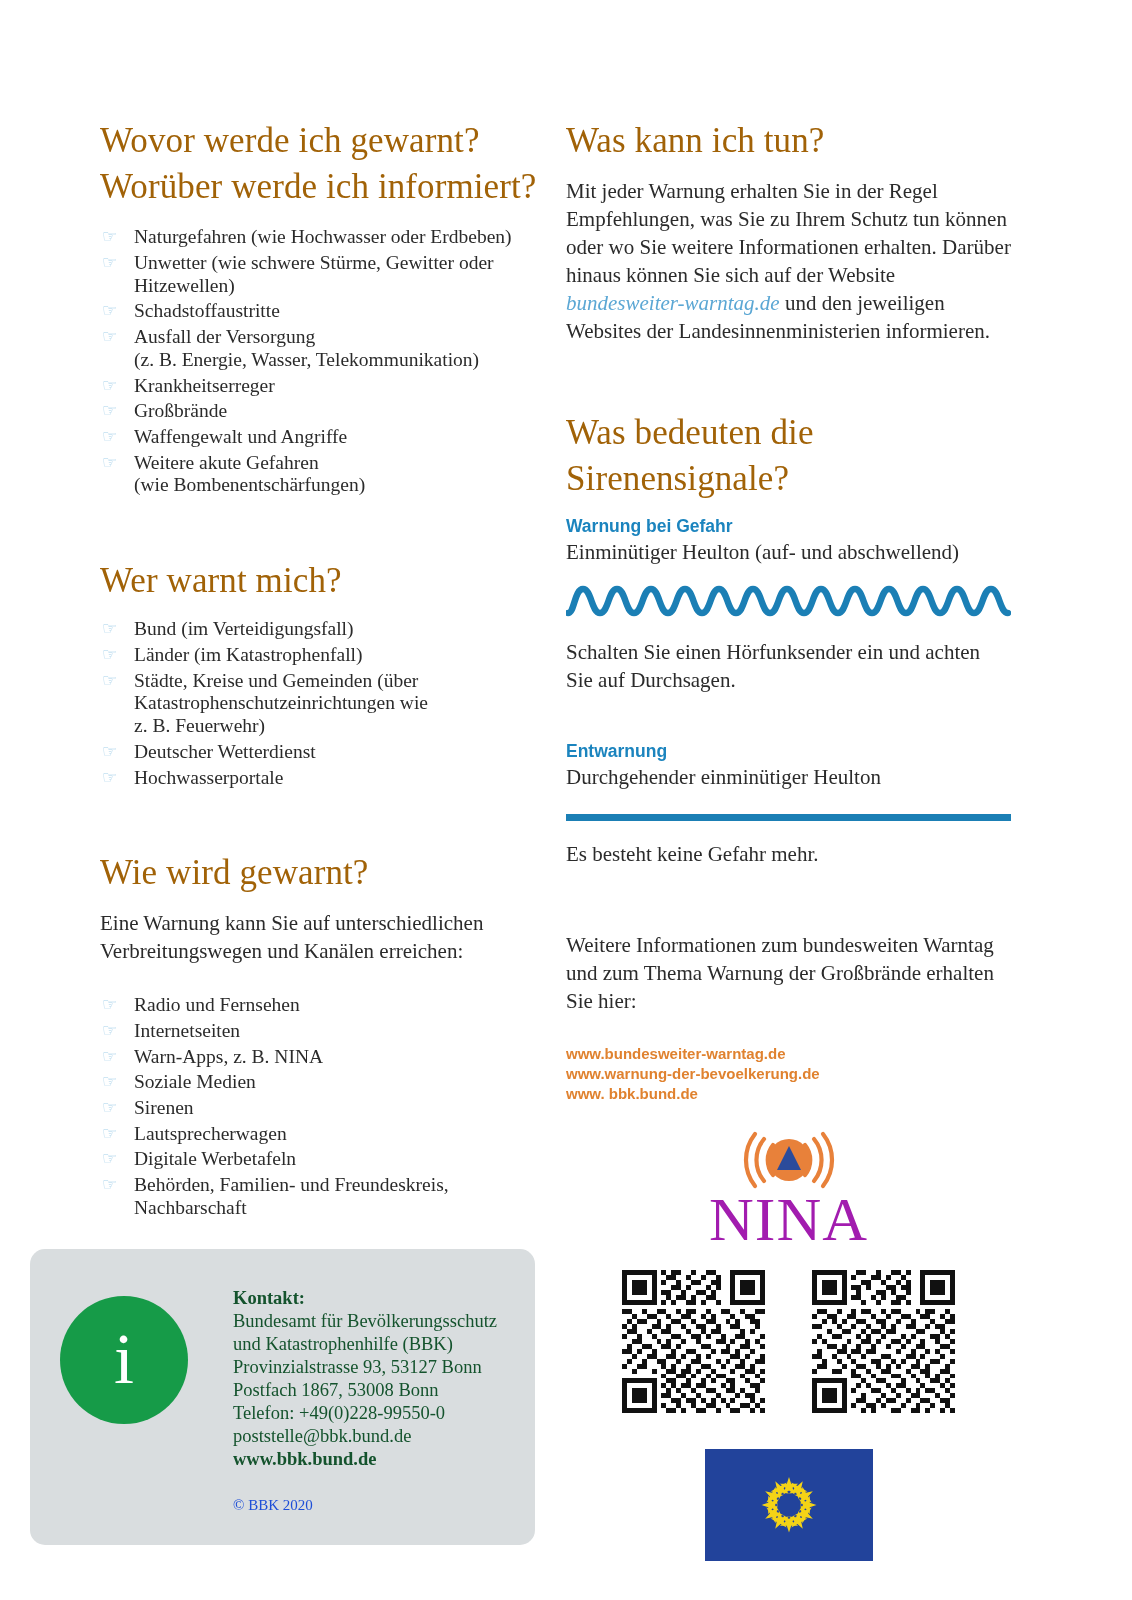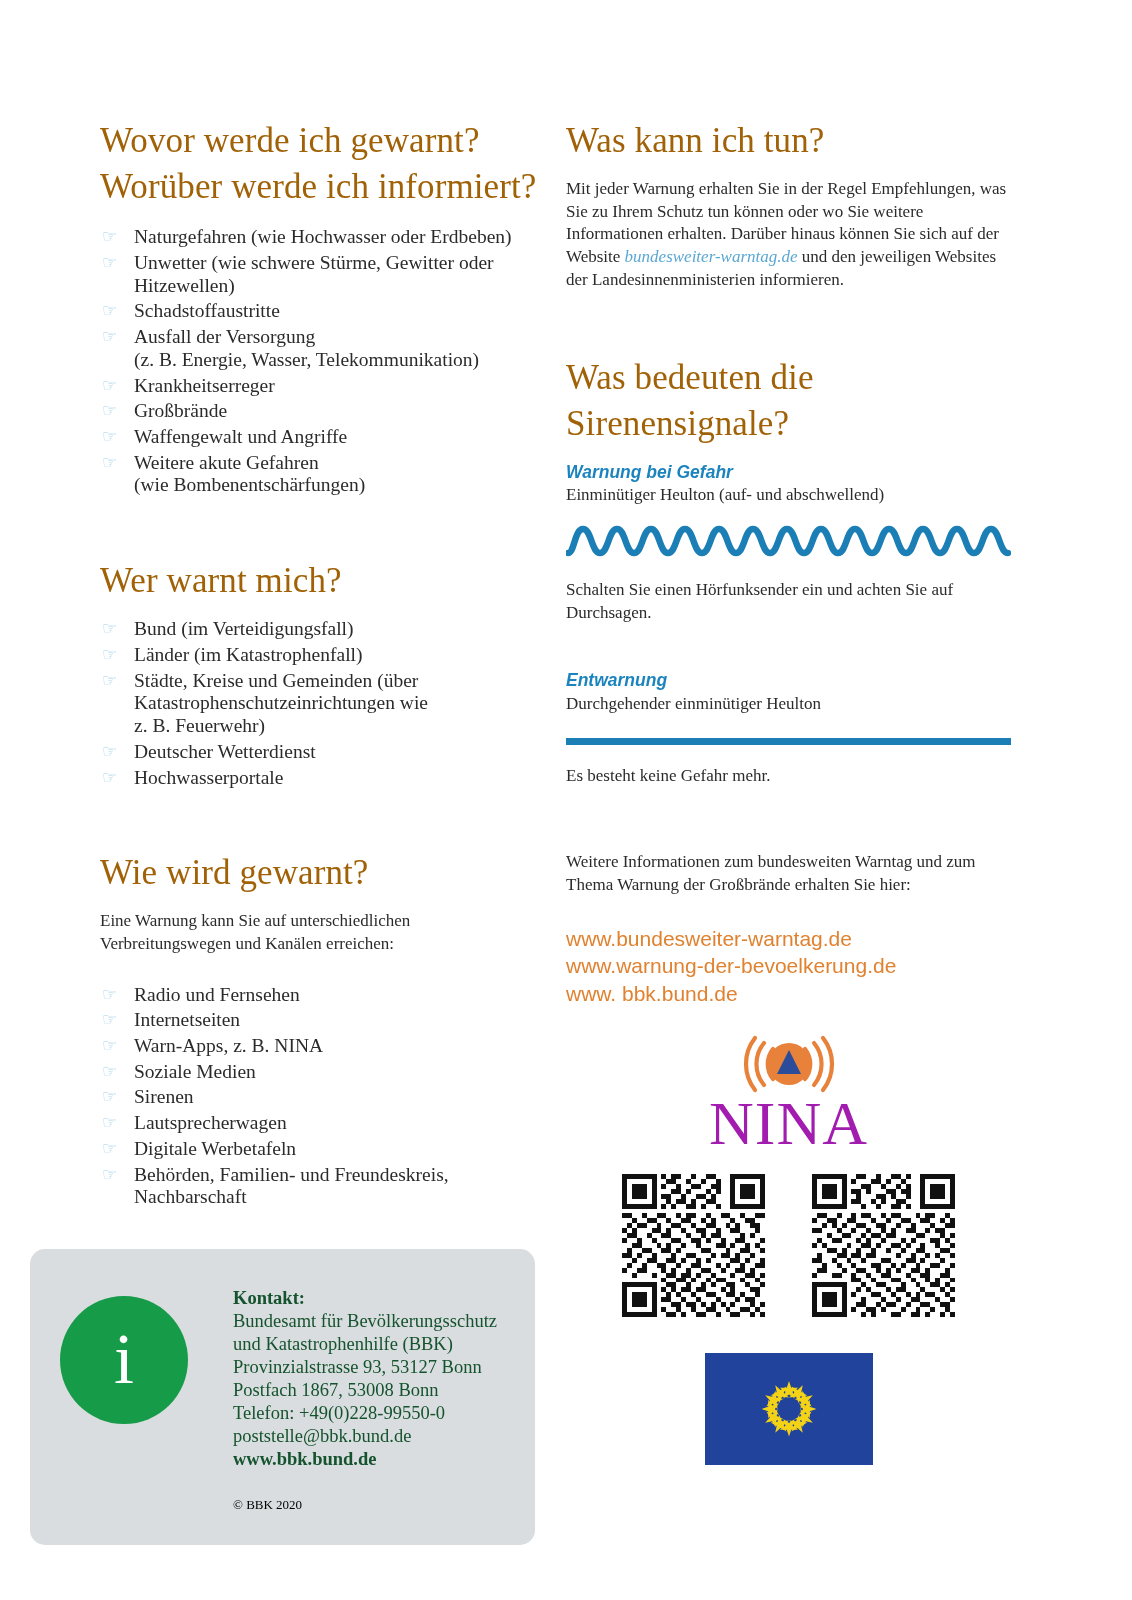--- a/index.html
+++ b/index.html
@@ -32,21 +32,21 @@
     color: #a16207;
     font-weight: normal;
     font-size: 35px;
     line-height: 1.32;
     margin: 0 0 16px 0;
     letter-spacing: 0.1px;
   }
   h1.head.tight { margin-bottom: 14px; }
 
   .para {
-    font-size: 17px;
+    font-size: 21px;
     line-height: 1.33;
     margin: 0 0 6px 0;
     color: #2b2b2b;
   }
 
   ul.hand {
     list-style: none;
     margin: 0;
     padding: 0;
   }
@@ -79,36 +79,35 @@
     font-style: italic;
   }
 
   .sub-head {
     color: #1b84be;
     font-family: "Liberation Sans", "DejaVu Sans", sans-serif;
     font-weight: bold;
     font-size: 17.5px;
     line-height: 1.25;
     margin: 0 0 1px 0;
-    font-style: italic;
   }
 
   .wave-wrap { margin: 14px 0 14px 0; }
   .solidbar {
     height: 7px;
     background: #1b7fb5;
     width: 445px;
     margin: 22px 0 20px 0;
   }
 
   .urls {
     color: #e0822f;
     font-family: "Liberation Sans", "DejaVu Sans", sans-serif;
-    font-weight: normal;
-    font-size: 21px;
+    font-weight: bold;
+    font-size: 15px;
     line-height: 1.31;
   }
 
   
   .nina-wrap {
     width: 445px;
     text-align: center;
     margin-top: 26px;
   }
   .nina-word {
@@ -182,22 +181,22 @@
     width: 300px;
     font-size: 18.5px;
     line-height: 1.245;
     color: #14532d;
   }
   .contact-text .b { font-weight: bold; }
   .copyright {
     position: absolute;
     left: 203px;
     top: 248px;
-    font-size: 13px;
-    color: #000000;
+    font-size: 15px;
+    color: #1d4ed8;
   }
 </style>
 </head>
 <body>
 
 <div class="page">
 
   <div class="col col-left">
 
     <h1 class="head">Wovor werde ich gewarnt? Worüber werde ich informiert?</h1>

